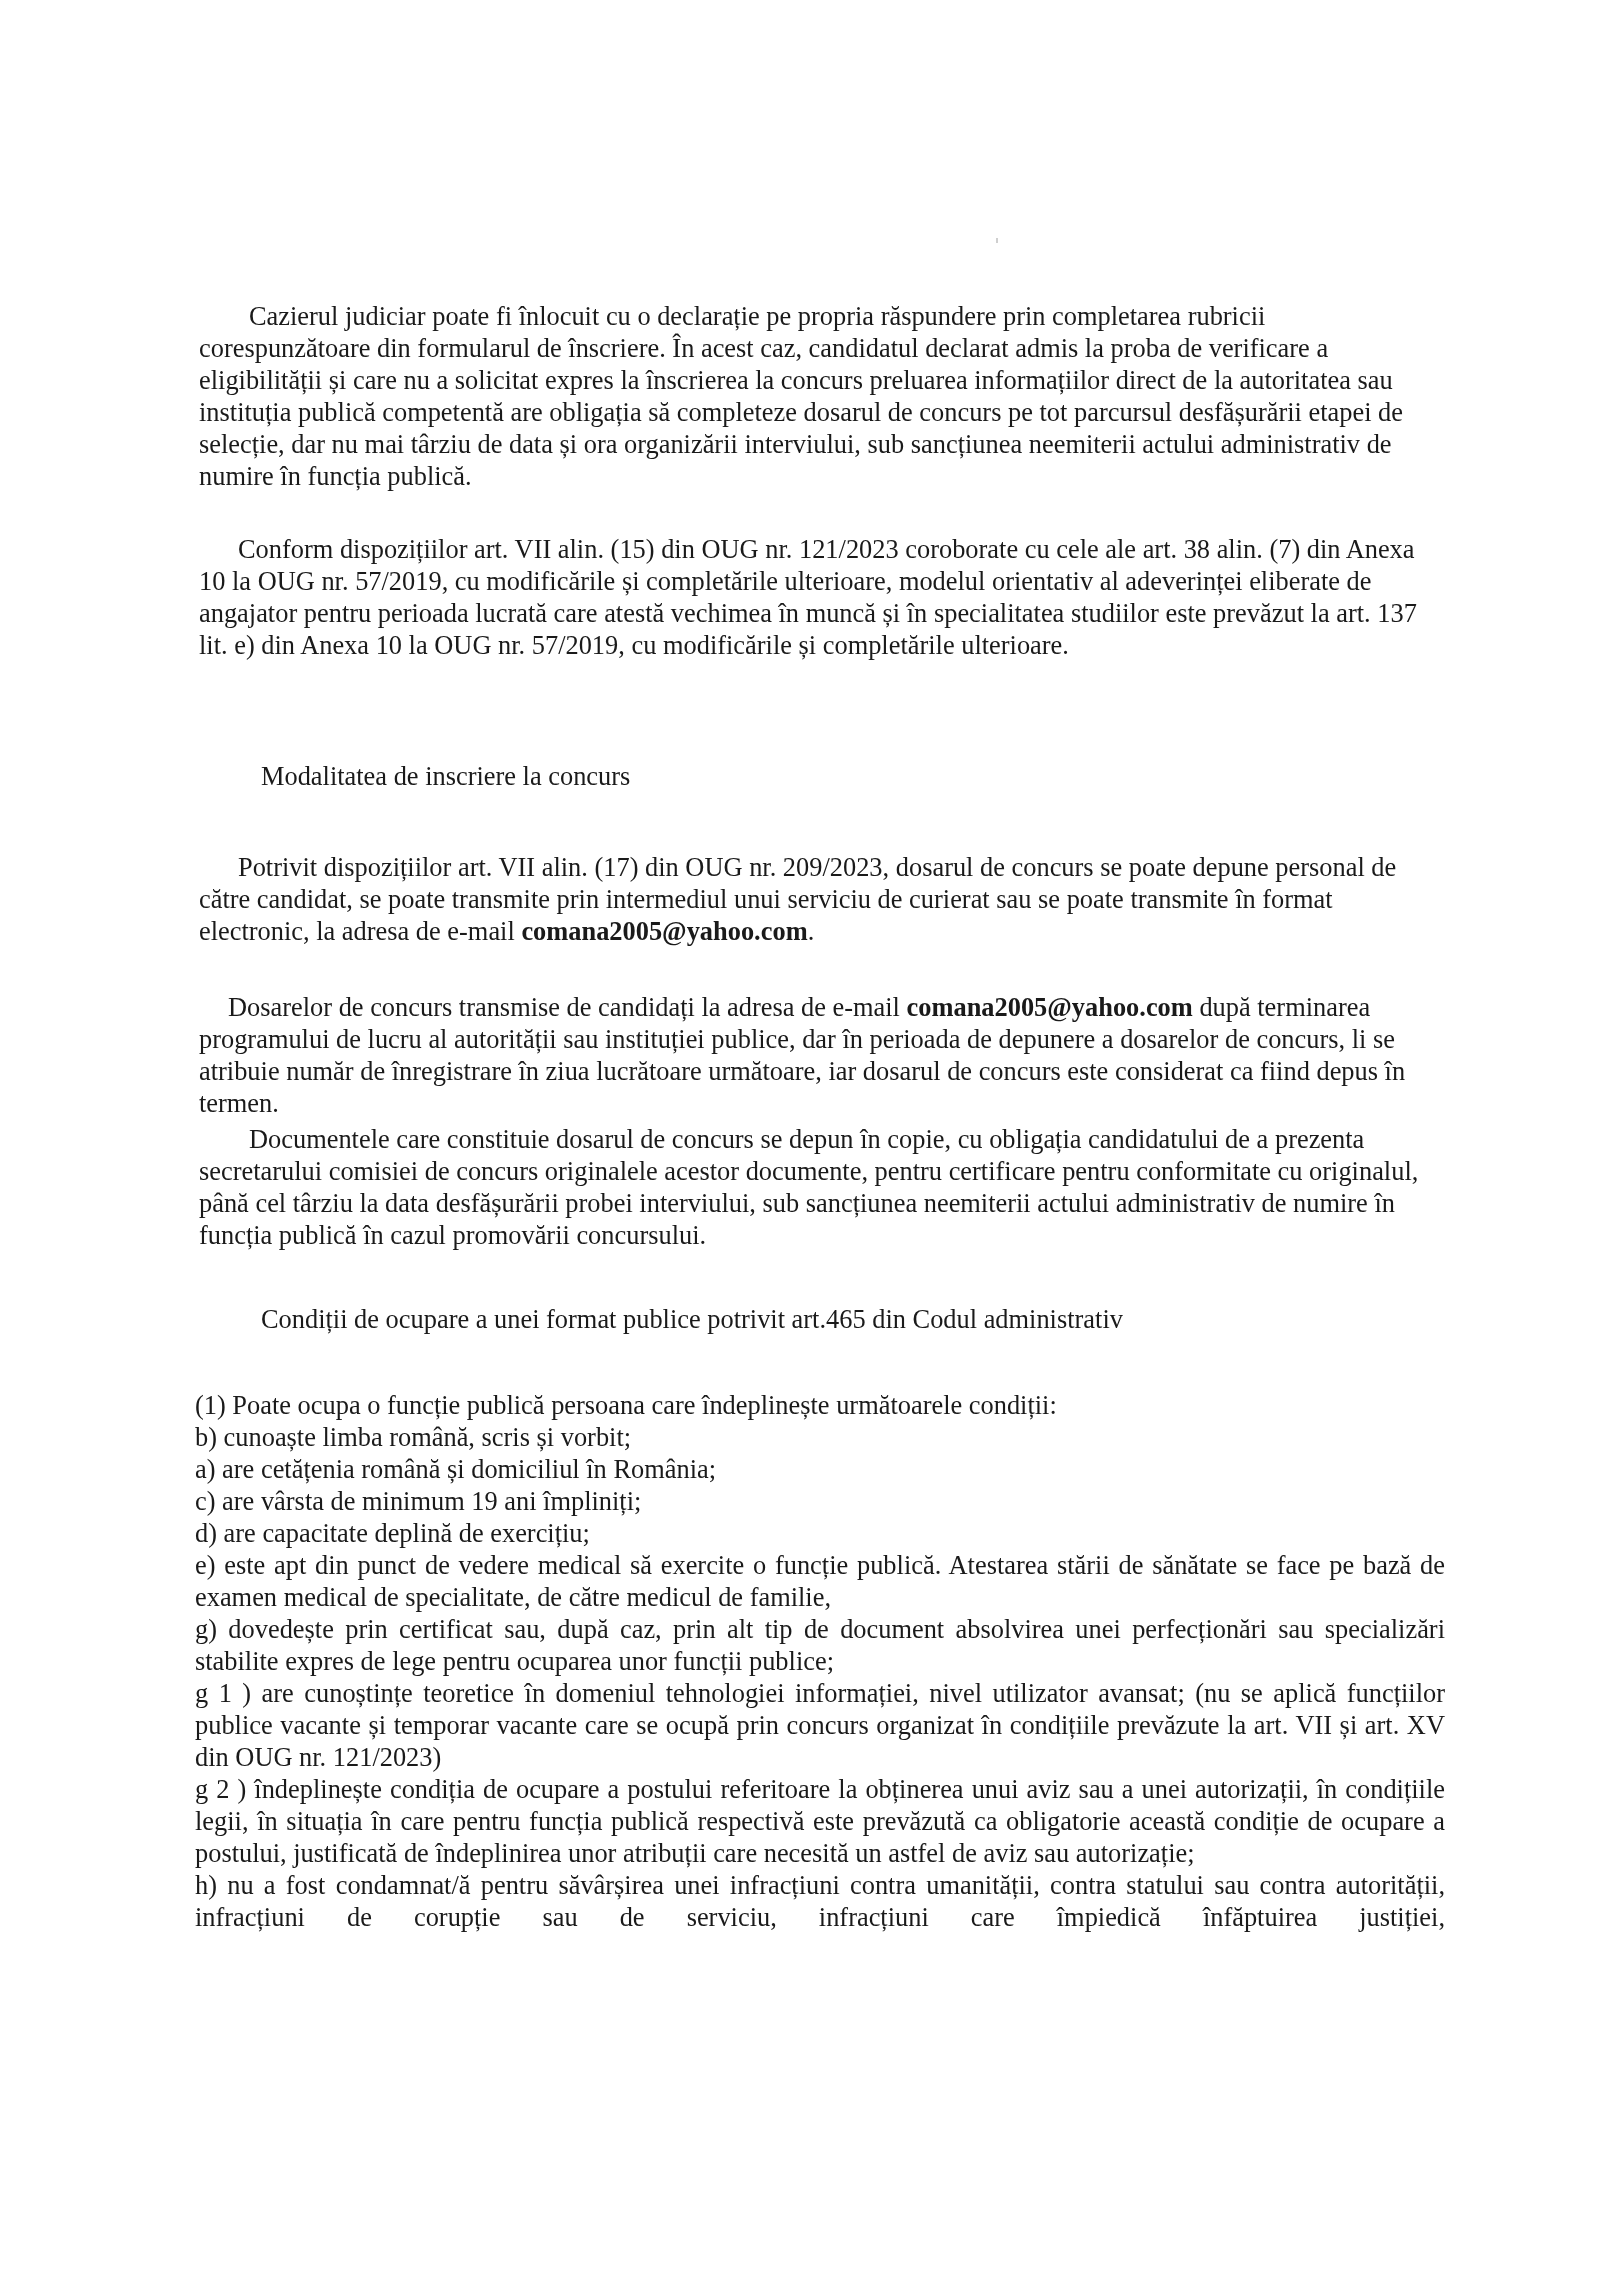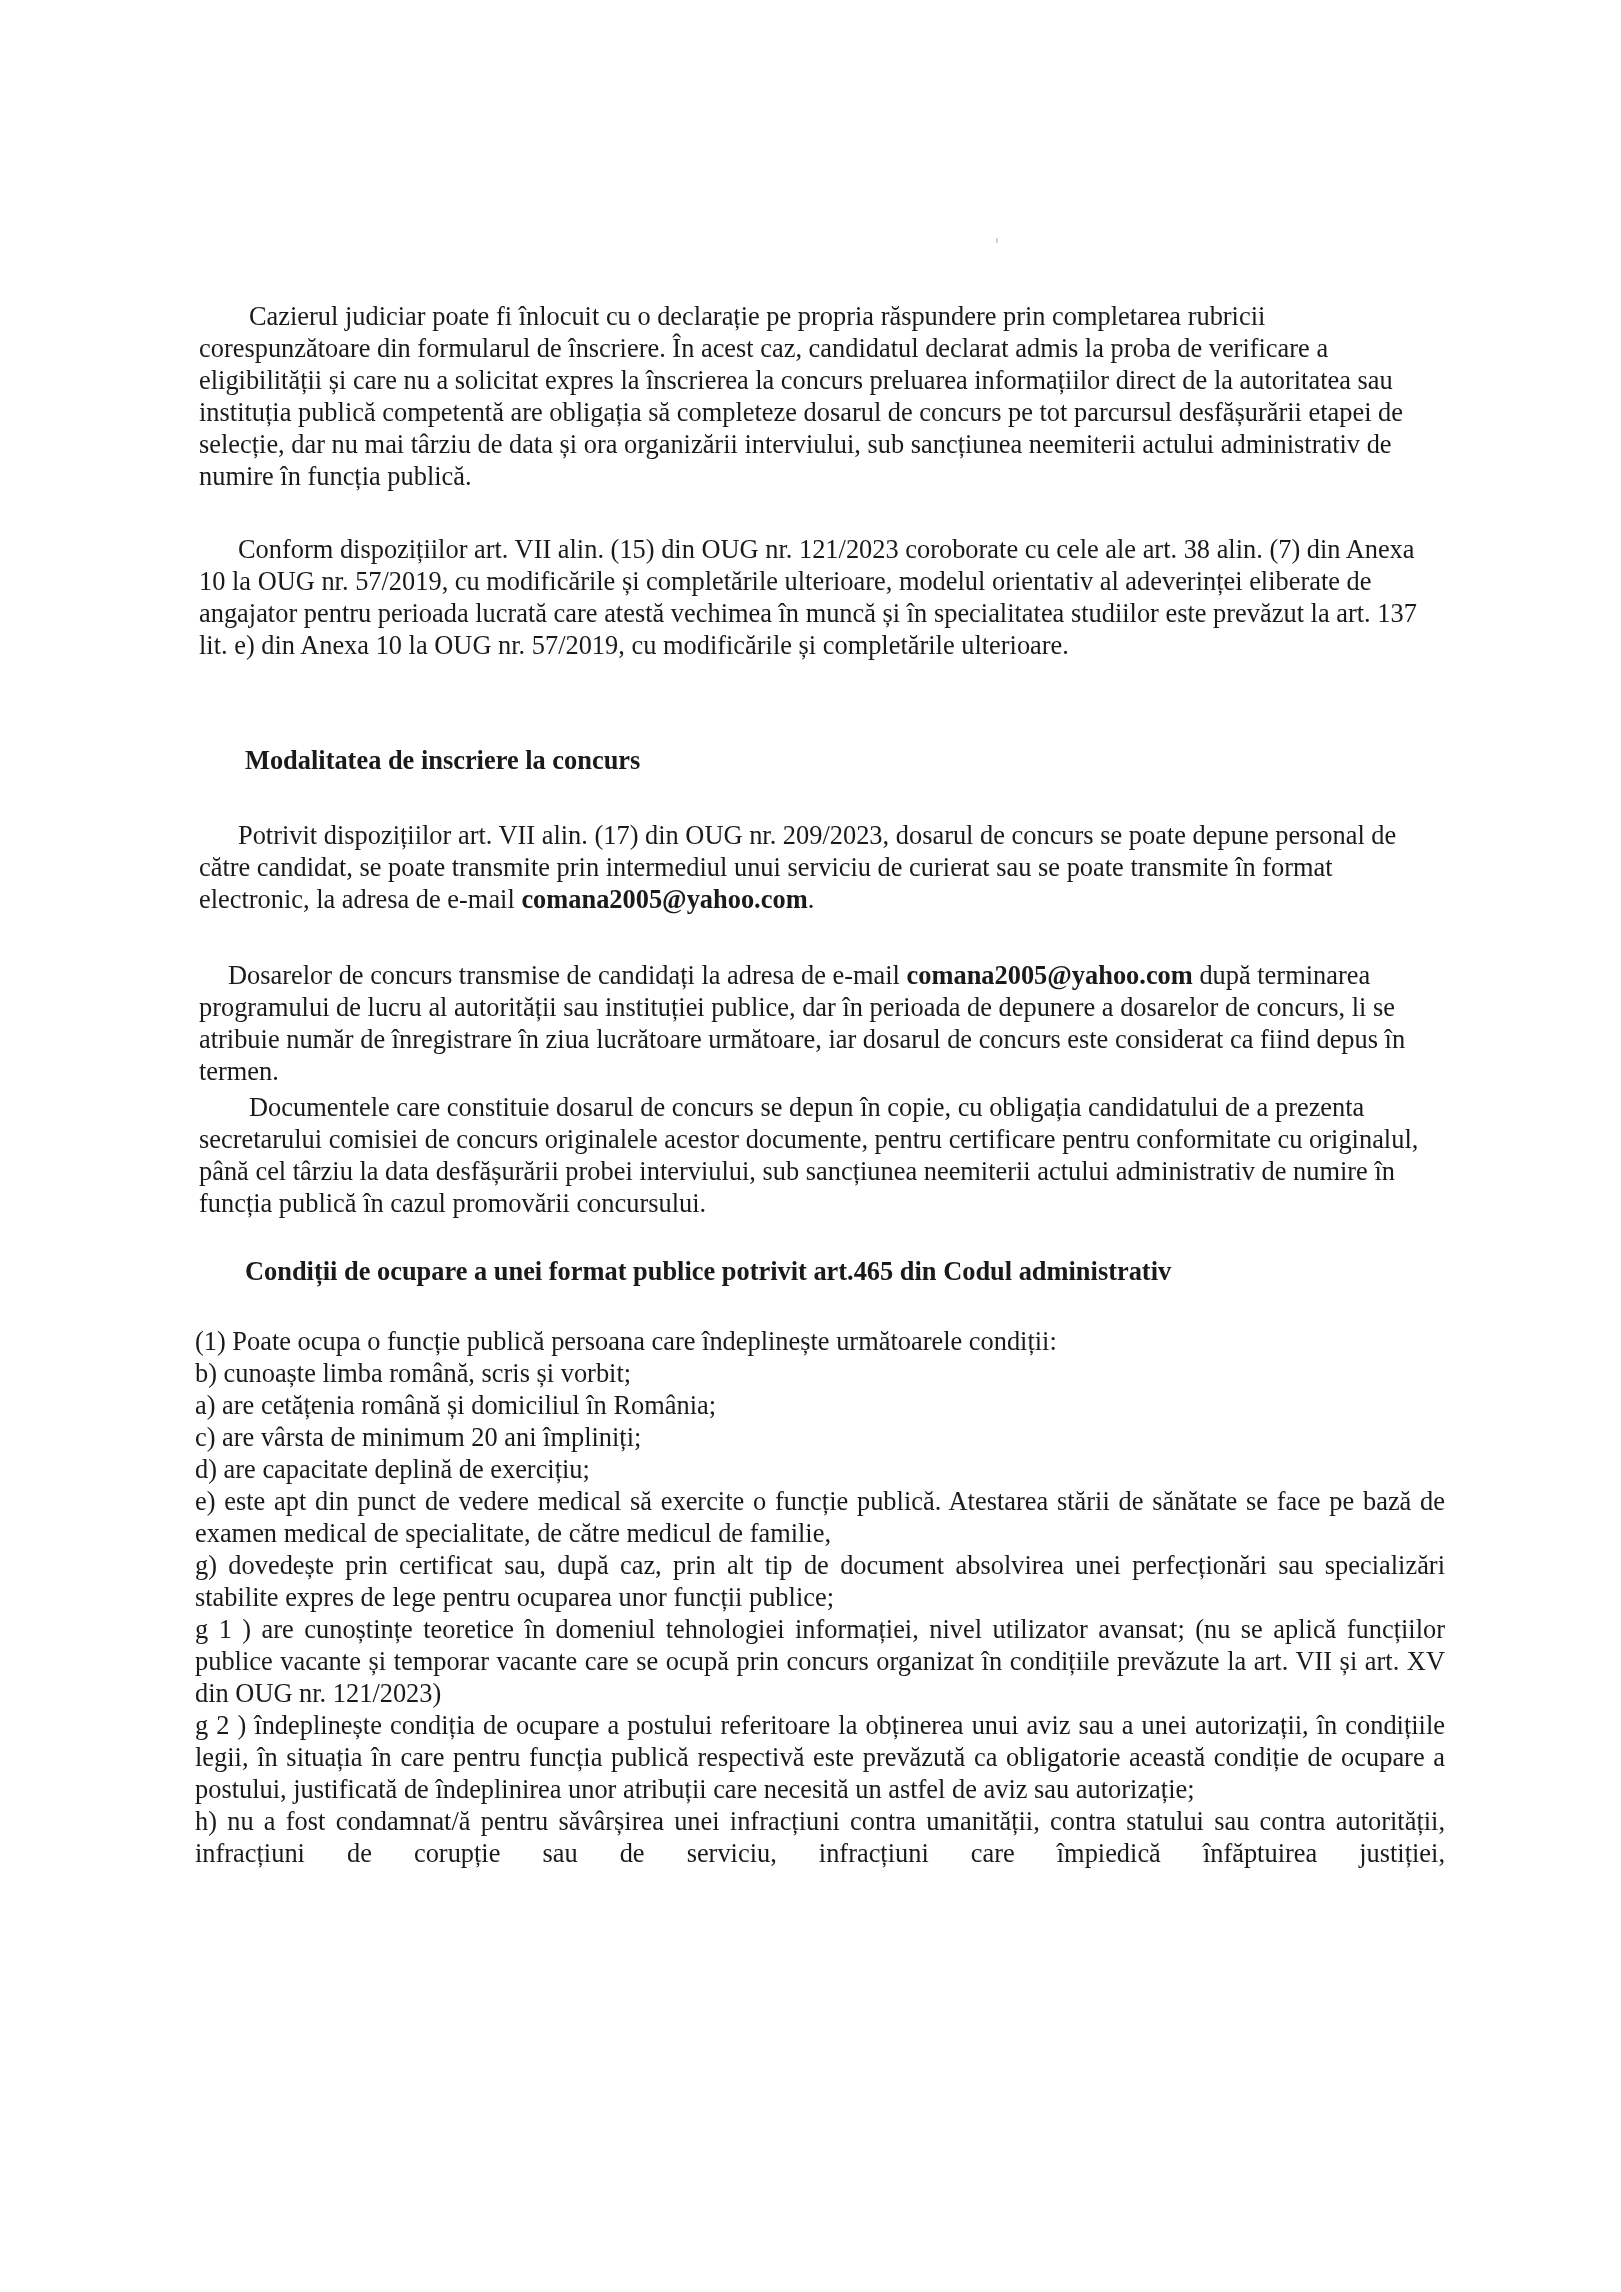--- a/index.html
+++ b/index.html
@@ -7,21 +7,21 @@
   .page {
     position: absolute; left: 195px; top: 296px; width: 1250px;
     font-family: "Liberation Serif", serif;
     font-size: 26.4px; line-height: 32px; color: #1a1a1a;
   }
   .para { margin: 4px; }
   .indent { text-indent: 50px; }
   .indent-sm { text-indent: 39px; }
   .indent-xs { text-indent: 29px; }
   .heading {
-    font-weight: bold; margin: 0; padding-left: 50px;
+    font-weight: normal; margin: 16px; padding-left: 50px;
   }
   .justify { text-align: justify; }
   .justify-last { text-align: justify; text-align-last: justify; }
   b { font-weight: bold; }
   .gap-a { height: 33px; }
   .gap-b { height: 79px; }
   .gap-c { height: 39px; }
   .gap-d { height: 36px; }
   .gap-e { height: 32px; }
   .gap-f { height: 38px; }
@@ -49,21 +49,21 @@
   <p class="para indent-xs"><span>Dosarelor de concurs transmise de candidați la adresa de e-mail </span><b>comana2005@yahoo.com</b><span>  după terminarea programului de lucru al autorității sau instituției publice, dar în perioada de depunere a dosarelor de concurs, li se atribuie număr de înregistrare în ziua lucrătoare următoare, iar dosarul de concurs este considerat ca fiind depus în termen.</span></p>
   <p class="para indent">Documentele care constituie dosarul de concurs se depun în copie, cu obligația candidatului de a prezenta secretarului comisiei de concurs originalele acestor documente, pentru certificare pentru conformitate cu originalul, până cel târziu la data desfășurării probei interviului, sub sancțiunea neemiterii actului administrativ de numire în funcția publică în cazul promovării concursului.</p>
 
   <div class="gap-e"></div>
   <p class="heading">Condiții  de ocupare a unei format publice potrivit art.465 din Codul administrativ</p>
   <div class="gap-f"></div>
 
   <p class="list-item">(1) Poate ocupa o funcție publică persoana care îndeplinește următoarele condiții:</p>
   <p class="list-item">b) cunoaște limba română, scris și vorbit;</p>
   <p class="list-item">a) are cetățenia română și domiciliul în România;</p>
-  <p class="list-item">c) are vârsta de minimum 20 ani împliniți;</p>
+  <p class="list-item">c) are vârsta de minimum 19 ani împliniți;</p>
   <p class="list-item">d) are capacitate deplină de exercițiu;</p>
   <p class="list-item justify">e) este apt din punct de vedere medical  să exercite o funcție publică. Atestarea stării de sănătate se face pe bază de examen medical de specialitate, de către medicul de familie,</p>
   <p class="list-item justify">g) dovedește prin certificat sau, după caz, prin alt tip de document absolvirea unei perfecționări sau specializări stabilite expres de lege pentru ocuparea unor funcții publice;</p>
   <p class="list-item justify">g 1 ) are cunoștințe teoretice în domeniul tehnologiei informației, nivel utilizator avansat; (nu se aplică funcțiilor publice vacante și temporar vacante care se ocupă prin concurs organizat în condițiile prevăzute la art. VII și art. XV din OUG nr. 121/2023)</p>
   <p class="list-item justify"> g 2 ) îndeplinește condiția de ocupare a postului referitoare la obținerea unui aviz sau a unei autorizații, în condițiile legii, în situația în care pentru funcția publică respectivă este prevăzută ca obligatorie această condiție de ocupare a postului, justificată de îndeplinirea unor atribuții care necesită un astfel de aviz sau autorizație;</p>
   <p class="list-item justify-last">h) nu a fost condamnat/ă pentru săvârșirea unei infracțiuni contra umanității, contra statului sau contra autorității, infracțiuni de corupție sau de serviciu, infracțiuni care împiedică înfăptuirea justiției,</p>
 
 </div>
 
 

